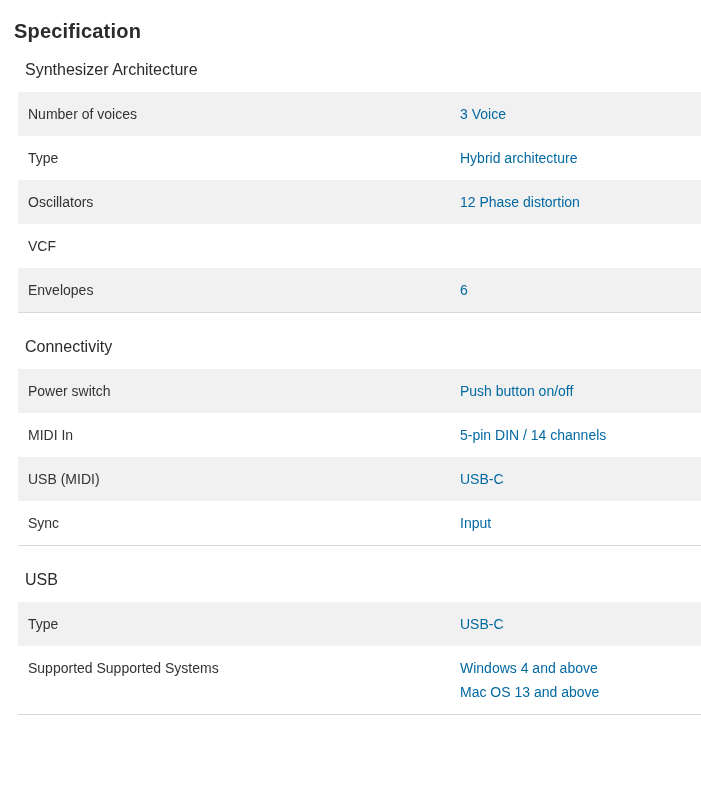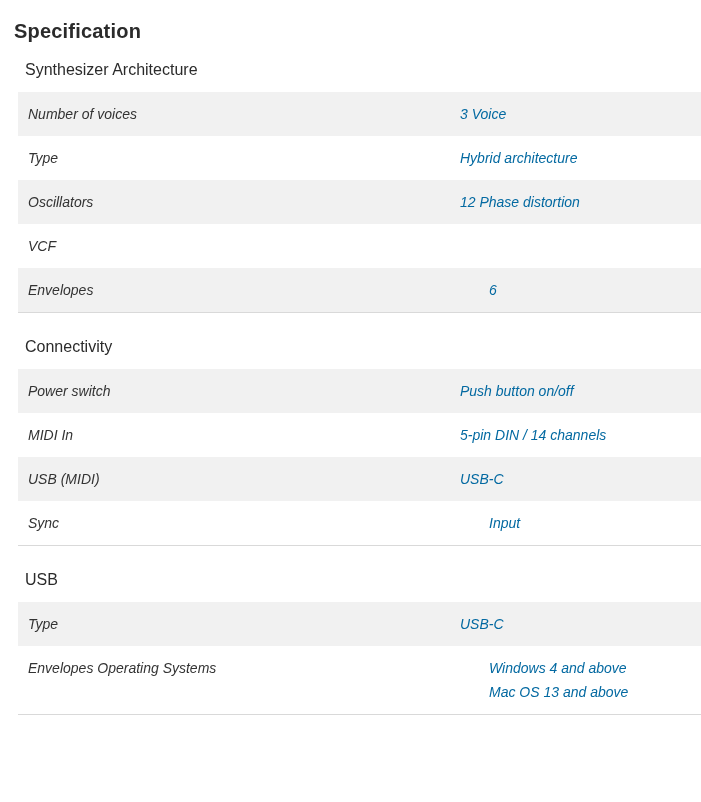--- a/index.html
+++ b/index.html
@@ -29,35 +29,33 @@
     font-size: 16px;
     line-height: 22px;
     font-weight: 400;
     color: #2b2b2b;
   }
   .section-heading.first {
     margin-top: 14px;
   }
   .spec-table {
     margin-left: 18px;
-    font-style: italic;
   }
   .spec-row {
     display: flex;
     align-items: flex-start;
     min-height: 44px;
     box-sizing: border-box;
     font-size: 14px;
   }
   .spec-table .spec-row:nth-child(odd) {
     background: #f1f1f1;
   }
   .spec-table .spec-row:last-child {
     border-bottom: 1px solid #d9d9d9;
-    gap: 29px;
   }
   .spec-label {
     flex: 0 0 442px;
     width: 442px;
     box-sizing: border-box;
     padding: 10px 12px 10px 10px;
     line-height: 24px;
     color: #333333;
   }
   .spec-value {
@@ -116,19 +114,19 @@
   </div>
 </div>
 
 <h2 class="section-heading">USB</h2>
 <div class="spec-table">
   <div class="spec-row">
     <div class="spec-label">Type</div>
     <div class="spec-value">USB-C</div>
   </div>
   <div class="spec-row">
-    <div class="spec-label">Envelopes Operating Systems</div>
+    <div class="spec-label">Supported Supported Systems</div>
     <div class="spec-value">
       <div>Windows 4 and above</div>
       <div>Mac OS 13 and above</div>
     </div>
   </div>
 </div>
 
 </body></html>

